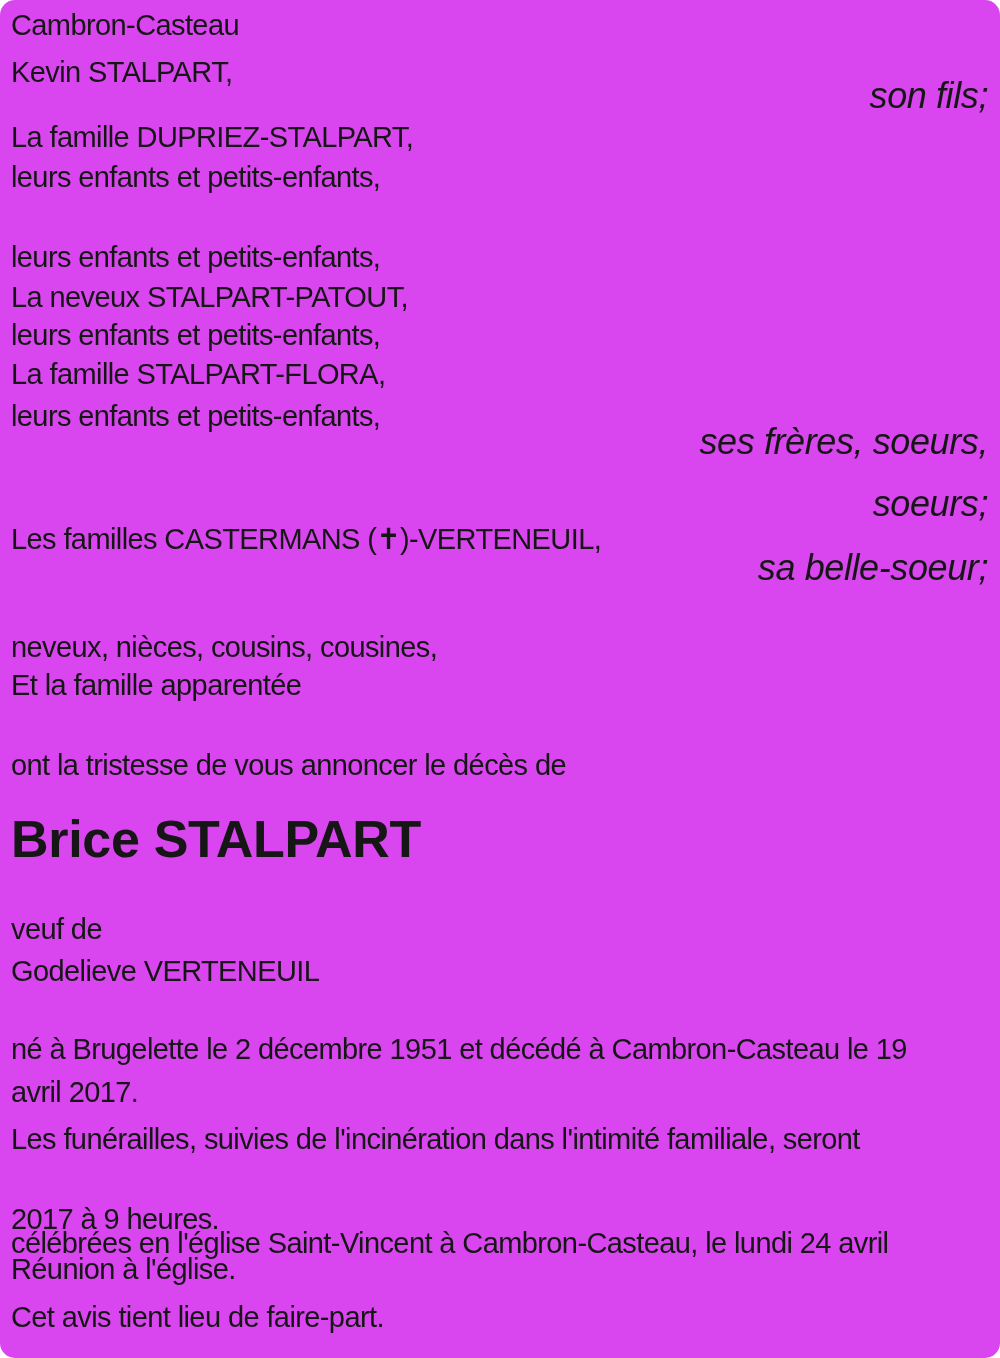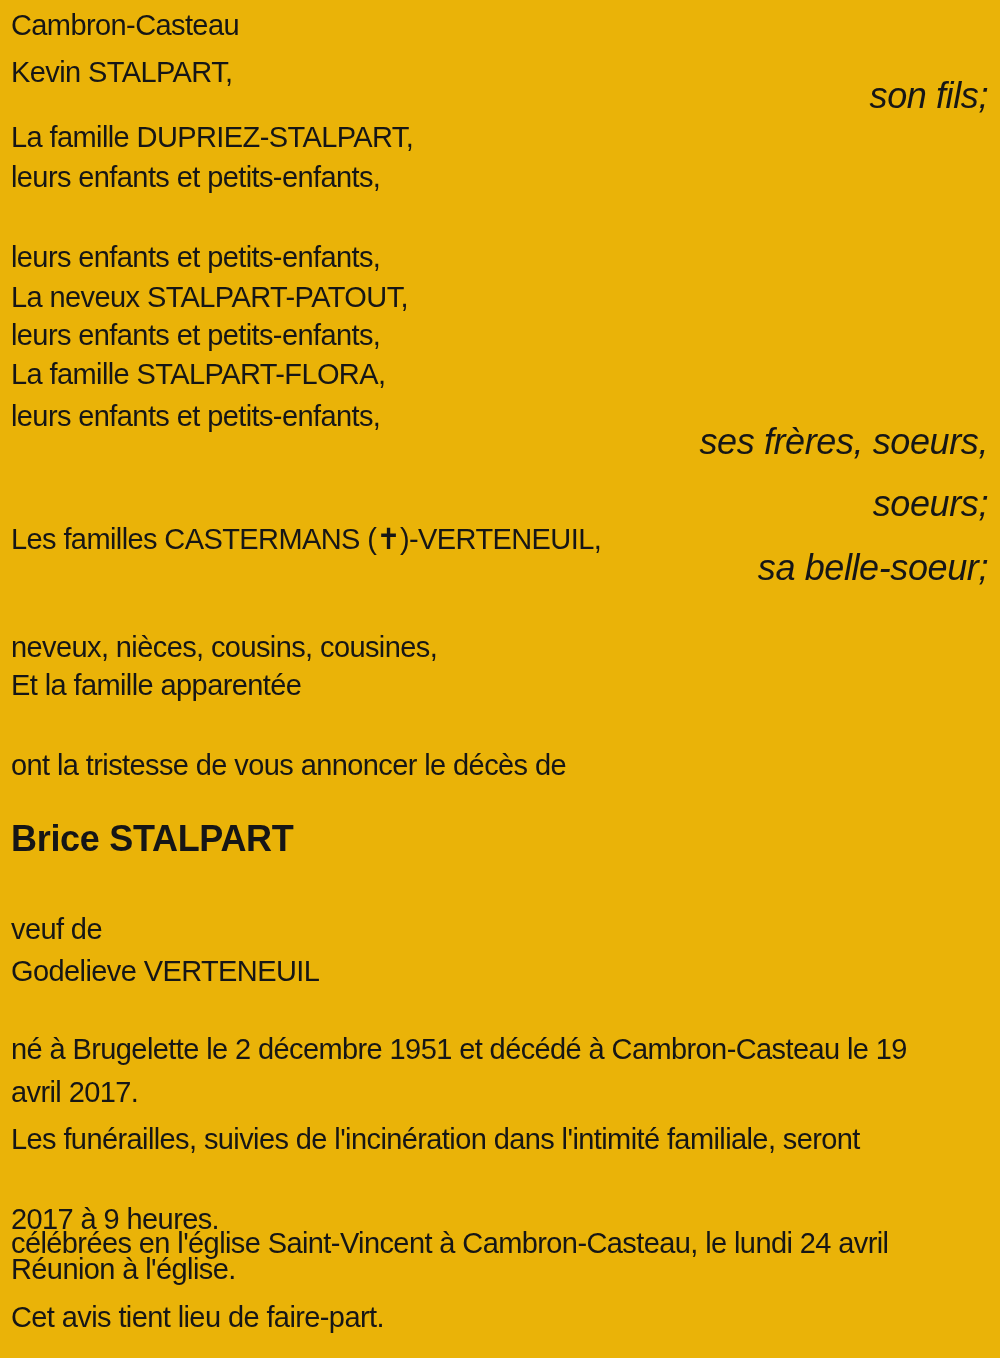--- a/index.html
+++ b/index.html
@@ -4,24 +4,25 @@
 <style>
   html, body {
     margin: 0;
     padding: 0;
     background: #ffffff;
   }
   .page {
     position: relative;
     width: 1000px;
     height: 1358px;
-    background: #eab308;
+    background: #d946ef;
     overflow: hidden;
     font-family: "Liberation Sans", "DejaVu Sans", sans-serif;
     color: #161616;
+    border-radius: 15px;
   }
   .ln {
     position: absolute;
     left: 11px;
     font-size: 29px;
     line-height: 34px;
     letter-spacing: -0.6px;
     white-space: nowrap;
   }
   .rel {
@@ -31,21 +32,21 @@
     text-align: right;
     font-style: italic;
     font-size: 36px;
     line-height: 28px;
     letter-spacing: -0.4px;
     white-space: nowrap;
   }
   .title {
     position: absolute;
     left: 11px;
-    font-size: 36px;
+    font-size: 52px;
     font-weight: 700;
     line-height: 48px;
     letter-spacing: -0.3px;
     white-space: nowrap;
   }
 </style>
 </head>
 <body>
 
 <div class="page">

